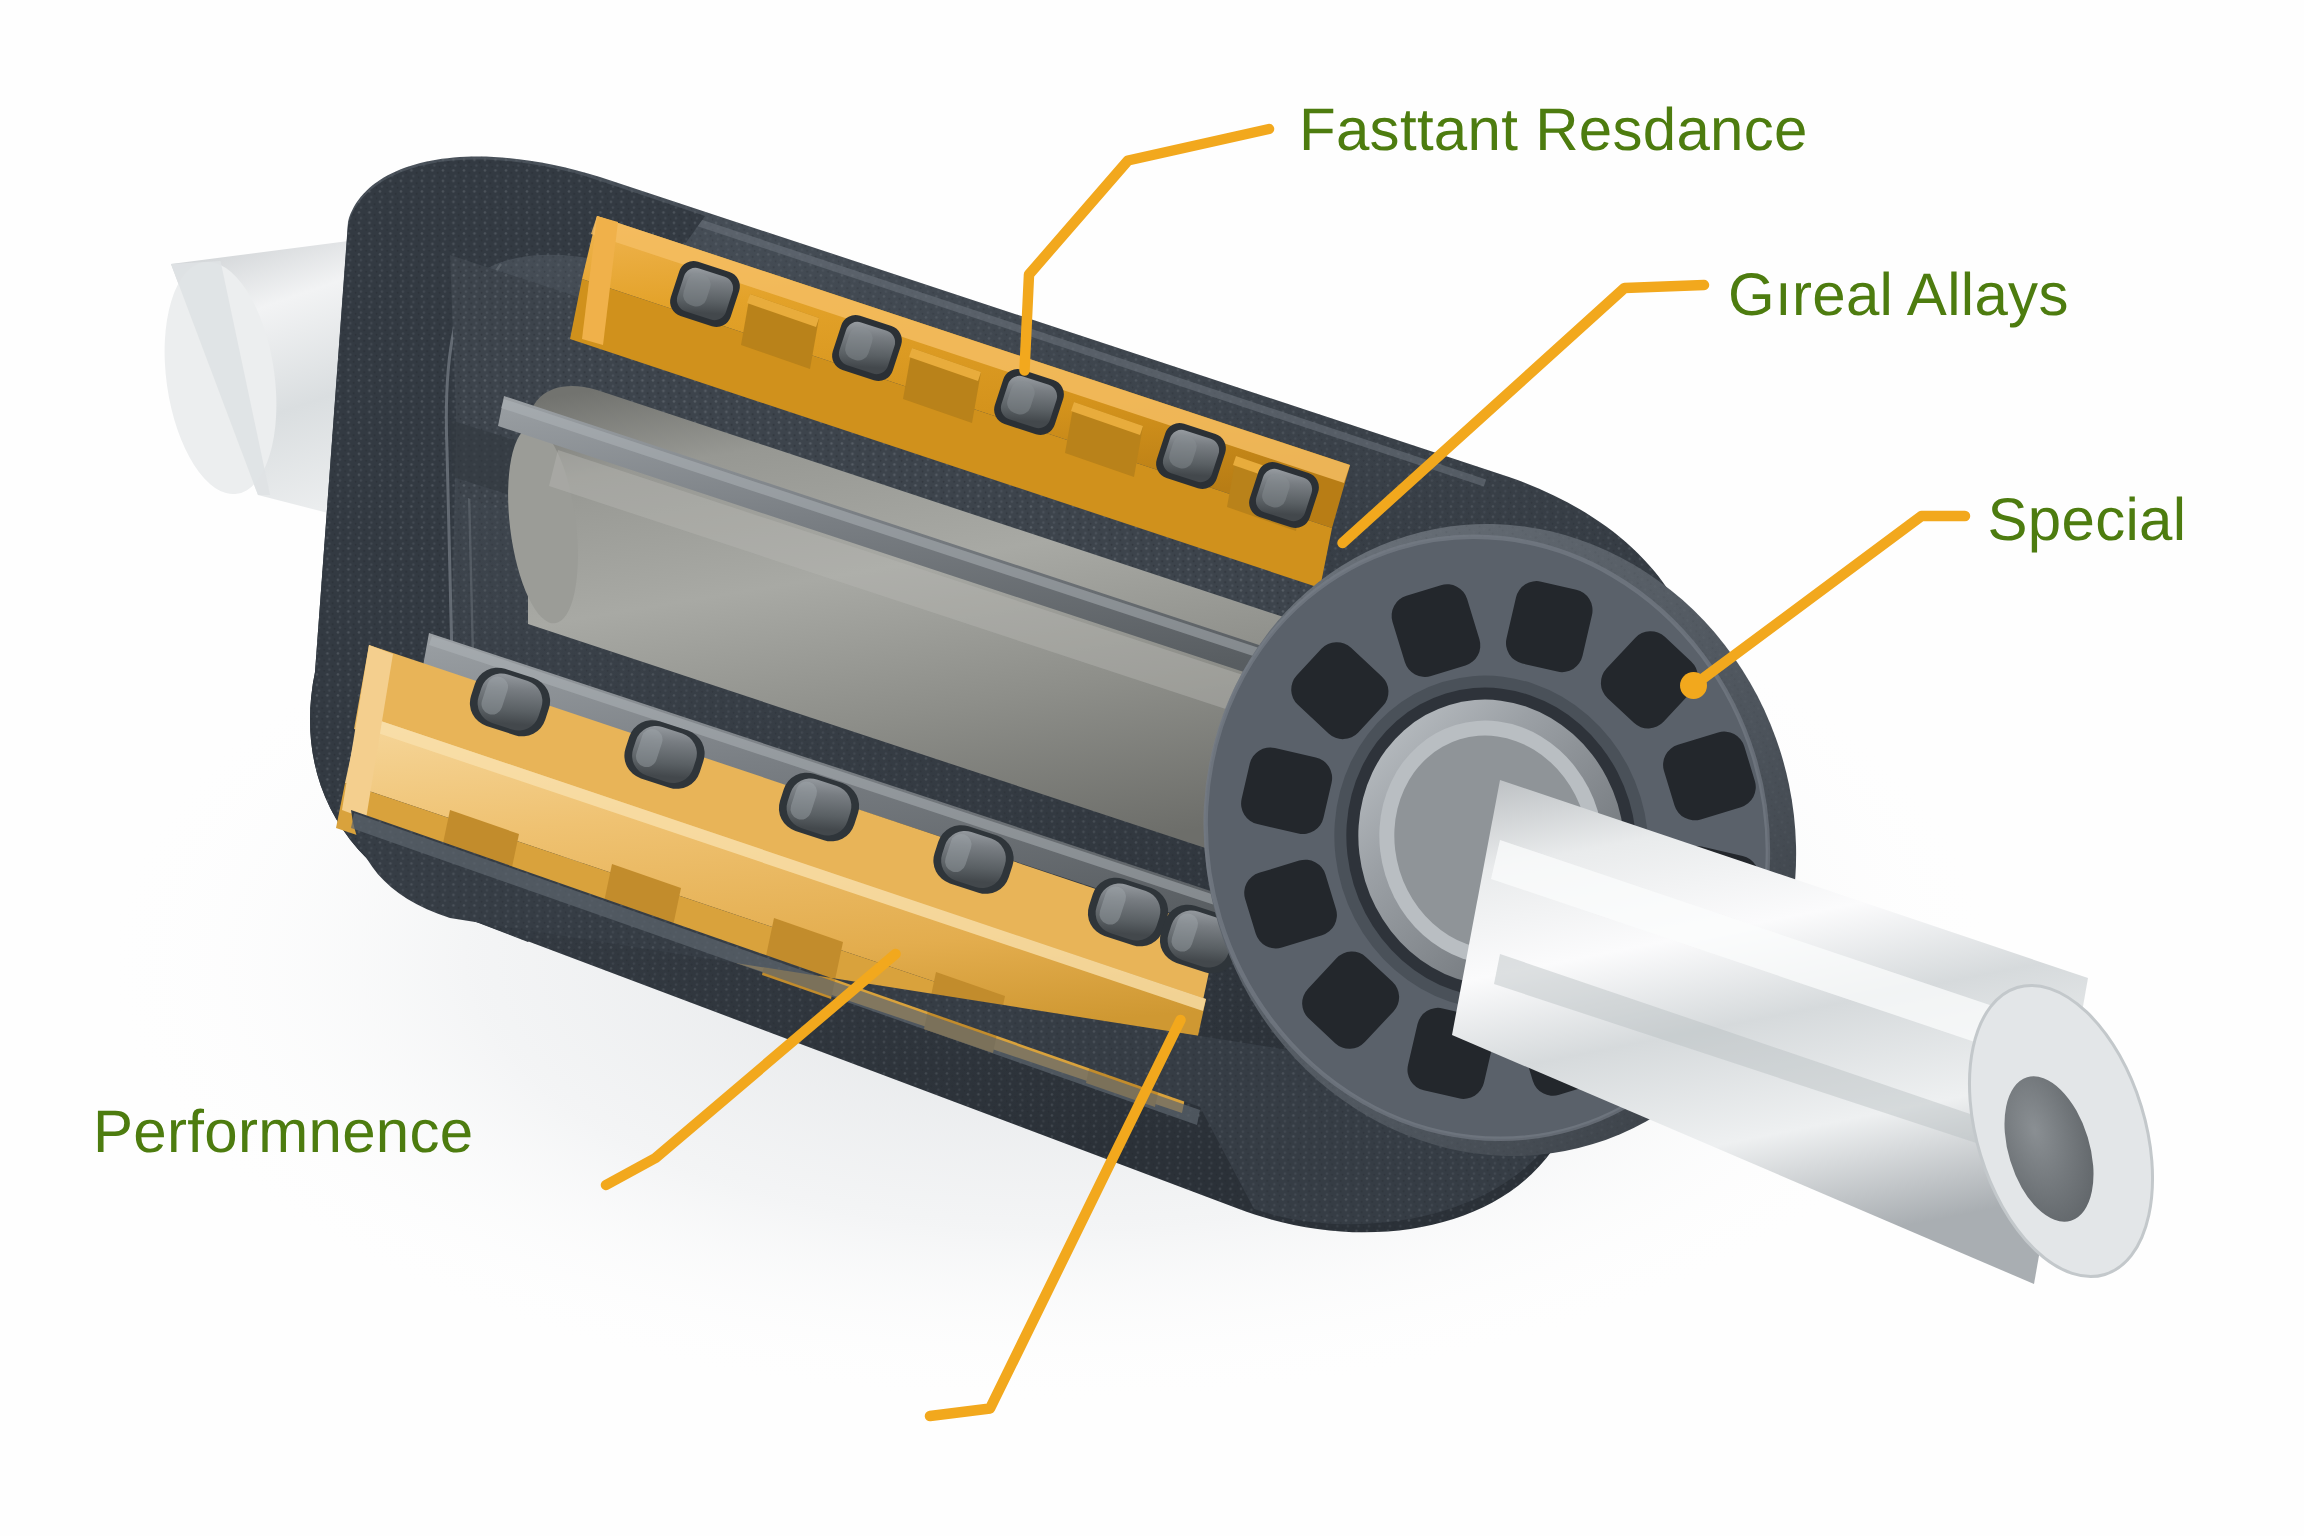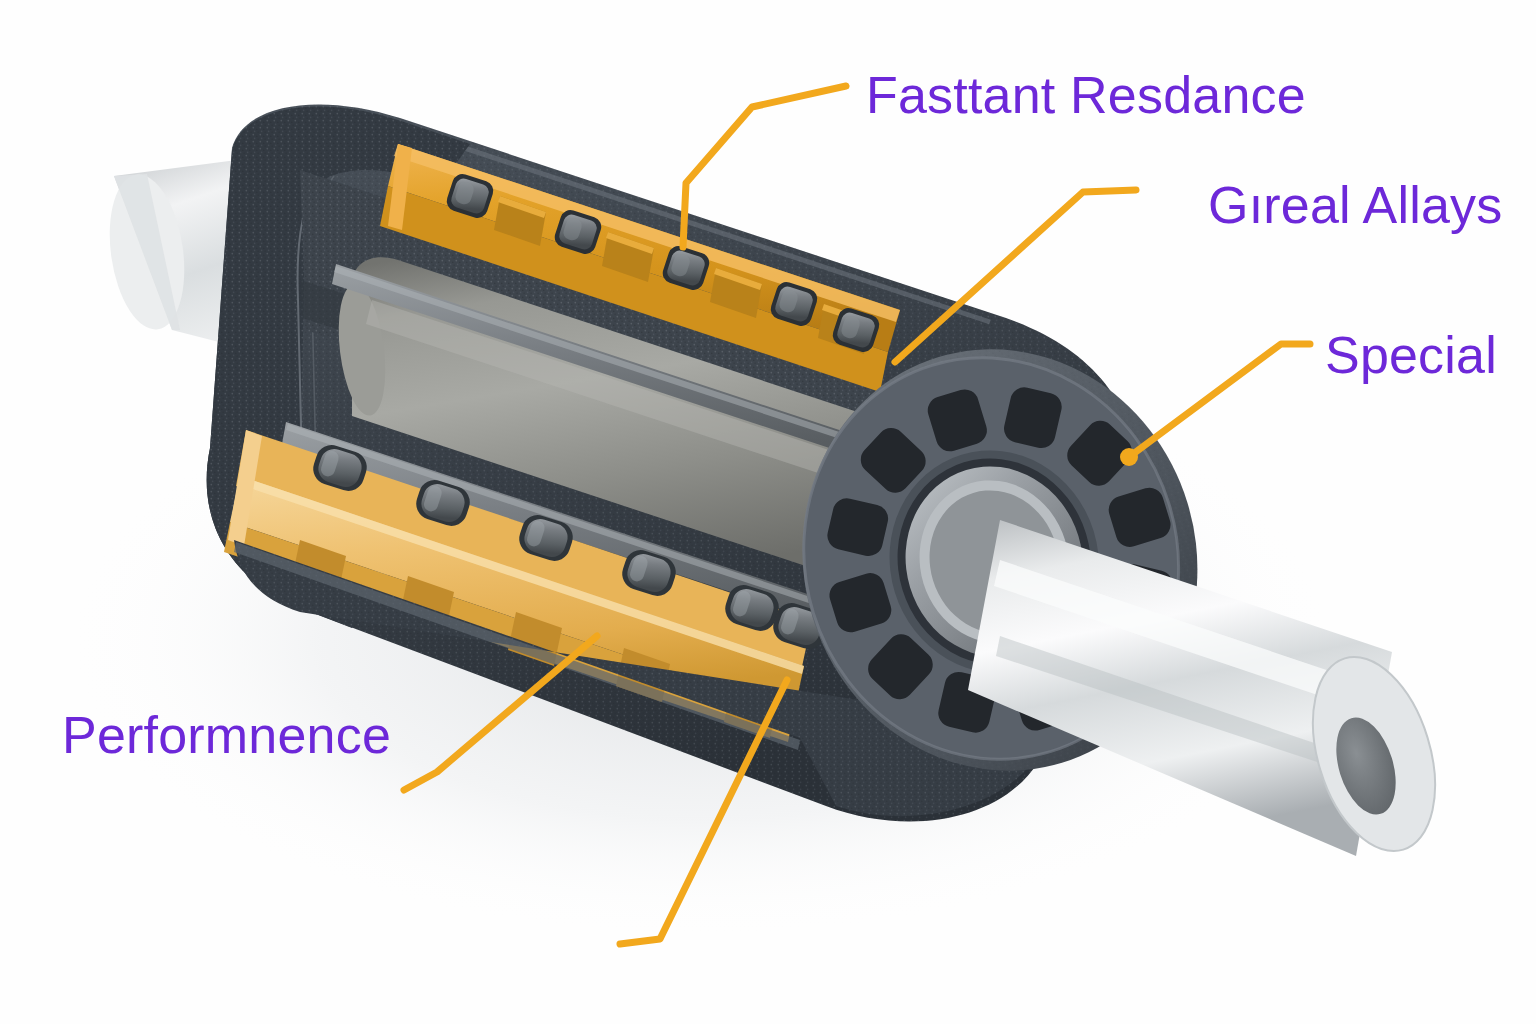--- a/index.html
+++ b/index.html
@@ -19,32 +19,32 @@
   }
   #diagram-svg {
     position: absolute;
     inset: 0;
     width: 1536px;
     height: 1024px;
     display: block;
   }
   .label {
     position: absolute;
-    color: #6d28d9;
+    color: #4d7c0f;
     font-family: "Liberation Sans", sans-serif;
-    font-size: 52px;
+    font-size: 40px;
     font-weight: 400;
     letter-spacing: 0.2px;
     white-space: pre;
     line-height: 1.45;
   }
-  .label.two-line { white-space: normal; }
+  .label.two-line { white-space: normal; margin-top: 28px; }
   .label-line { display: block; }
   #label-fastant   { left: 866px;  top: 58px; }
-  #label-alloys    { left: 1208px; top: 168px; }
+  #label-alloys    { left: 1152px; top: 168px; }
   #label-material  { left: 1325px; top: 318px; }
   #label-coatings  { left: 62px;   top: 698px; width: 360px; }
   #label-special   { left: 228px;  top: 920px; }
 </style>
 </head>
 <body>
 
 <div id="stage">
 
   <svg id="diagram-svg" viewBox="0 0 1536 1024">

